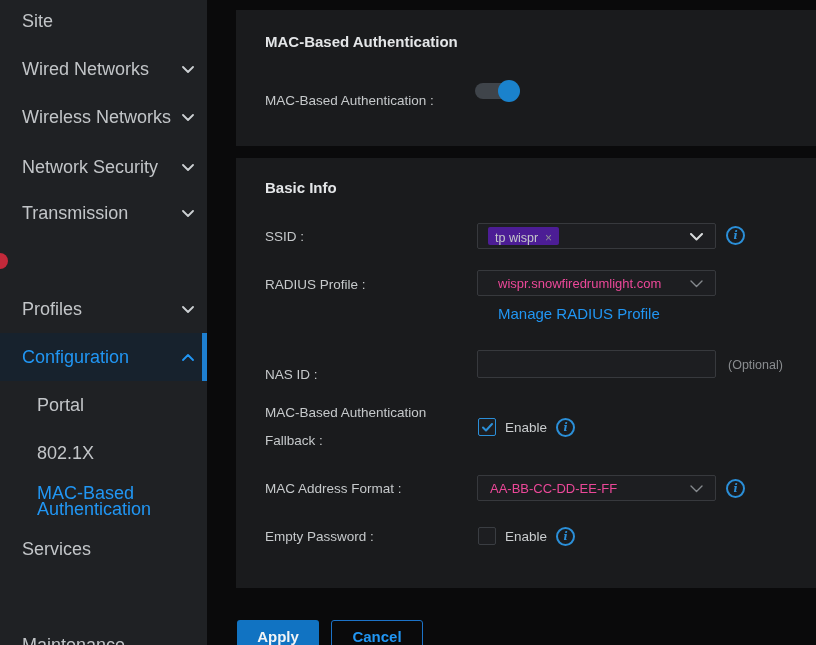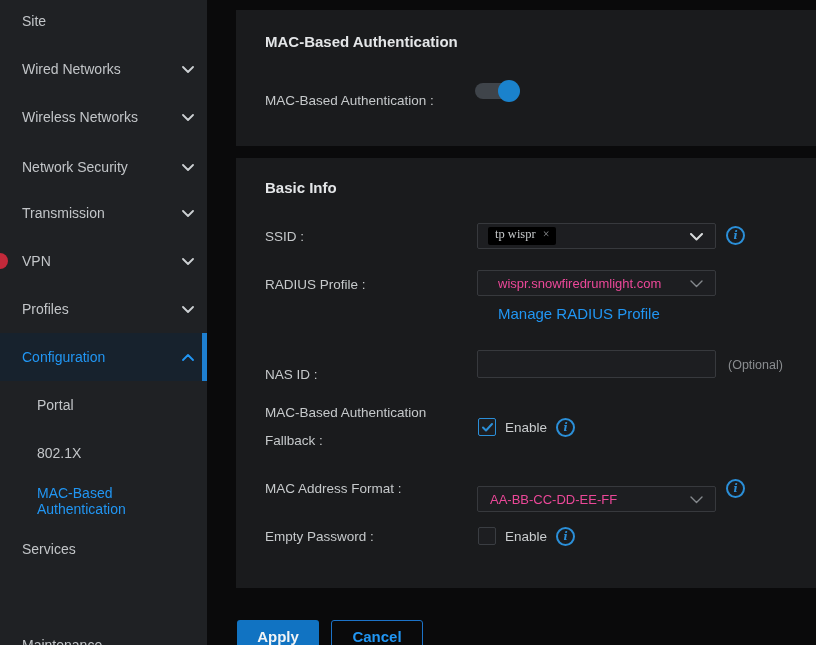--- a/index.html
+++ b/index.html
@@ -20,21 +20,21 @@
     background:#17222d;
   }
   .selected-bar {
     position:absolute; right:0; top:333px; width:5px; height:48px;
     background:#1e7fd0;
   }
   .nav-item {
     position:absolute; left:0; width:229px; height:28px;
     display:flex; align-items:center;
     padding-left:22px; padding-right:35px;
-    font-size:14px; color:#c2c5c8; cursor:pointer;
+    font-size:18px; color:#c2c5c8; cursor:pointer;
   }
   .nav-item.sub { padding-left:37px; }
   .nav-item .chev { margin-left:auto; flex:0 0 auto; }
   .nav-item.active-parent { color:#2196f3; }
   .nav-item.active-sub { color:#2196f3; }
   .nav-item.two-line { height:32px; align-items:flex-start; }
   .nav-item.two-line .nav-label { width:120px; line-height:16px; }
   .vpn-badge {
     position:absolute; left:-8px; top:253px; width:16px; height:16px;
     border-radius:50%; background:#c2293a;
@@ -70,23 +70,23 @@
   }
   .text-input {
     height:28px; color:#d0d2d4; font-size:13px; padding:0 10px;
     font-family:"Liberation Sans", sans-serif; cursor:text; outline:none;
   }
   .select-value {
     font-size:13px; color:#ec4899; padding-left:20px; white-space:nowrap;
   }
   .select-chev { position:absolute; right:12px; top:9px; }
   .chip {
-    display:flex; align-items:flex-start; margin-left:10px; height:18px;
-    background:#000000; border-radius:2px; padding:0 7px;
-    font-size:12.5px; color:#c5c8ca;font-family:Liberation Serif, serif;
+    display:flex; align-items:flex-end; margin-left:10px; height:18px;
+    background:#4c1d95; border-radius:2px; padding:0 7px;
+    font-size:12.5px; color:#c5c8ca;
   }
   .chip-x { margin-left:7px; color:#8e9194; font-size:12px; cursor:pointer; }
   
   .info {
     position:absolute; width:19px; height:19px; border-radius:50%;
     border:2px solid #2b8fd8; color:#2b8fd8;
     font-family:"DejaVu Serif", serif; font-weight:bold; font-style:italic;
     font-size:11px; display:flex; align-items:center; justify-content:center;
     cursor:pointer;
   }
@@ -146,26 +146,20 @@
       </svg>
   </div>
 
   <div class="nav-item" style="top:199px">
     <span class="nav-label">Transmission</span>
     <svg class="chev" width="12" height="7" viewBox="0 0 12 7">
         <polyline points="1,1 6,6 11,1" fill="none" stroke="#ccd0d3" stroke-width="1.8" stroke-linecap="round" stroke-linejoin="round"></polyline>
       </svg>
   </div>
 
-  <div class="nav-item" style="top:247px">
-    <span class="nav-label">VPN</span>
-    <svg class="chev" width="12" height="7" viewBox="0 0 12 7">
-        <polyline points="1,1 6,6 11,1" fill="none" stroke="#ccd0d3" stroke-width="1.8" stroke-linecap="round" stroke-linejoin="round"></polyline>
-      </svg>
-  </div>
 
   <div class="nav-item" style="top:295px">
     <span class="nav-label">Profiles</span>
     <svg class="chev" width="12" height="7" viewBox="0 0 12 7">
         <polyline points="1,1 6,6 11,1" fill="none" stroke="#ccd0d3" stroke-width="1.8" stroke-linecap="round" stroke-linejoin="round"></polyline>
       </svg>
   </div>
 
   <div class="nav-item active-parent" style="top:343px">
     <span class="nav-label">Configuration</span>
@@ -236,21 +230,21 @@
   <div class="form-label" style="top:275px">Fallback :</div>
   <span class="checkbox checked" style="left:242px; top:260px">
     <svg width="11" height="9" viewBox="0 0 11 9">
         <polyline points="1,4.5 4,7.5 10,1" fill="none" stroke="#2b8fd8" stroke-width="2" stroke-linecap="round" stroke-linejoin="round"></polyline>
       </svg>
   </span>
   <span class="enable-label" style="left:269px; top:262px">Enable</span>
   <span class="info" style="left:320px; top:260px">i</span>
 
   <div class="form-label" style="top:323px">MAC Address Format :</div>
-  <div class="select-box" style="top:328px">
+  <div class="select-box" style="top:317px">
     <span class="select-value" style="padding-left:12px">AA-BB-CC-DD-EE-FF</span>
     <svg class="select-chev" width="13" height="8" viewBox="0 0 13 8">
         <polyline points="1,1 6.5,6.5 12,1" fill="none" stroke="#85898d" stroke-width="1.4" stroke-linecap="round" stroke-linejoin="round"></polyline>
       </svg>
   </div>
   <span class="info" style="left:490px; top:321px">i</span>
 
   <div class="form-label" style="top:371px">Empty Password :</div>
   <span class="checkbox unchecked" style="left:242px; top:369px"></span>
   <span class="enable-label" style="left:269px; top:371px">Enable</span>

